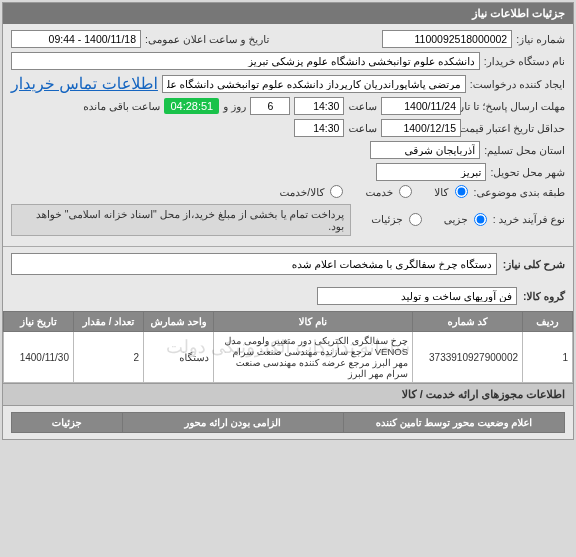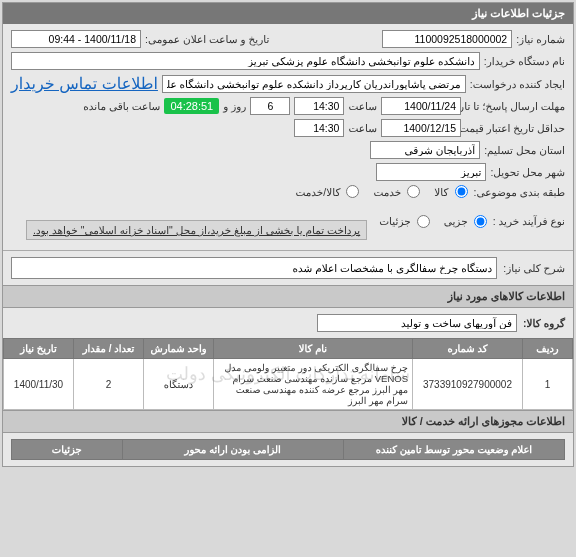--- a/index.html
+++ b/index.html
@@ -48,28 +48,27 @@
 .input-wide { flex: 1; min-width: 60px; }
 .link-blue { color: #1565c0; text-decoration: underline; cursor: pointer; font-size: 16px; }
 .timer {
   background: #19c24a;
   color: #fff;
   padding: 2px 6px;
   font-size: 11px;
   border-radius: 2px;
 }
 input[type=radio] { vertical-align: middle; margin: 0 2px; }
-.radio-label { font-size: 10.5px; margin-left: 8px; }
+.radio-label { font-size: 10.5px; margin-left: 16px; }
 .note-box {
   background: #d9d9d9;
   border: 1px solid #aaa;
   padding: 3px 6px;
   font-size: 10.5px;
-  margin-top: 18px;
-  text-decoration: underline;
+  margin-top: 2px;
 }
 .section-band {
   background: #c9c9c9;
   border-top: 1px solid #999;
   border-bottom: 1px solid #999;
   padding: 4px 8px;
   font-weight: bold;
   font-size: 11px;
 }
 .sub-row {
@@ -87,21 +86,20 @@
 table.items th {
   background: #888;
   color: #fff;
   padding: 4px 3px;
   border: 1px solid #777;
   font-weight: bold;
 }
 table.items td {
   border: 1px solid #bbb;
   padding: 3px 4px;
-  text-align: center;
   vertical-align: middle;
 }
 .textarea-box {
   width: 100%;
   height: 34px;
   border: 1px solid #888;
   background: #fff;
   resize: none;
   font-family: inherit;
 }
@@ -187,25 +185,24 @@
       <input type="radio" name="bt" checked="" style="">
       <span class="radio-label">جزیی</span>
       <input type="radio" name="bt" style="">
       <span class="radio-label">جزئیات</span>
       <span class="note-box">پرداخت تمام یا بخشی از مبلغ خرید،از محل "اسناد خزانه اسلامی" خواهد بود.</span>
     </div>
 
   </div>
 
   <div class="sub-row" style="border-top:1px solid #aaa">
-    <span class="label" style="font-weight:normal">شرح کلی نیاز:</span>
+    <span class="label" style="font-weight:bold">شرح کلی نیاز:</span>
     <input class="input-box input-wide" style="height: 22px;" value="دستگاه چرخ سفالگری با مشخصات اعلام شده">
   </div>
 
-  <div class="section-band">اطلاعات کالاهای مورد نیاز</div>
 
   <div class="sub-row">
     <span class="label" style="font-weight:bold">گروه کالا:</span>
     <input class="input-box" style="width: 200px;" value="فن آوریهای ساخت و تولید">
   </div>
 
   <div class="watermark-wrap">
     <div class="watermark">سامانه تدارکات الکترونیکی دولت</div>
     <table class="items">
       <thead>

